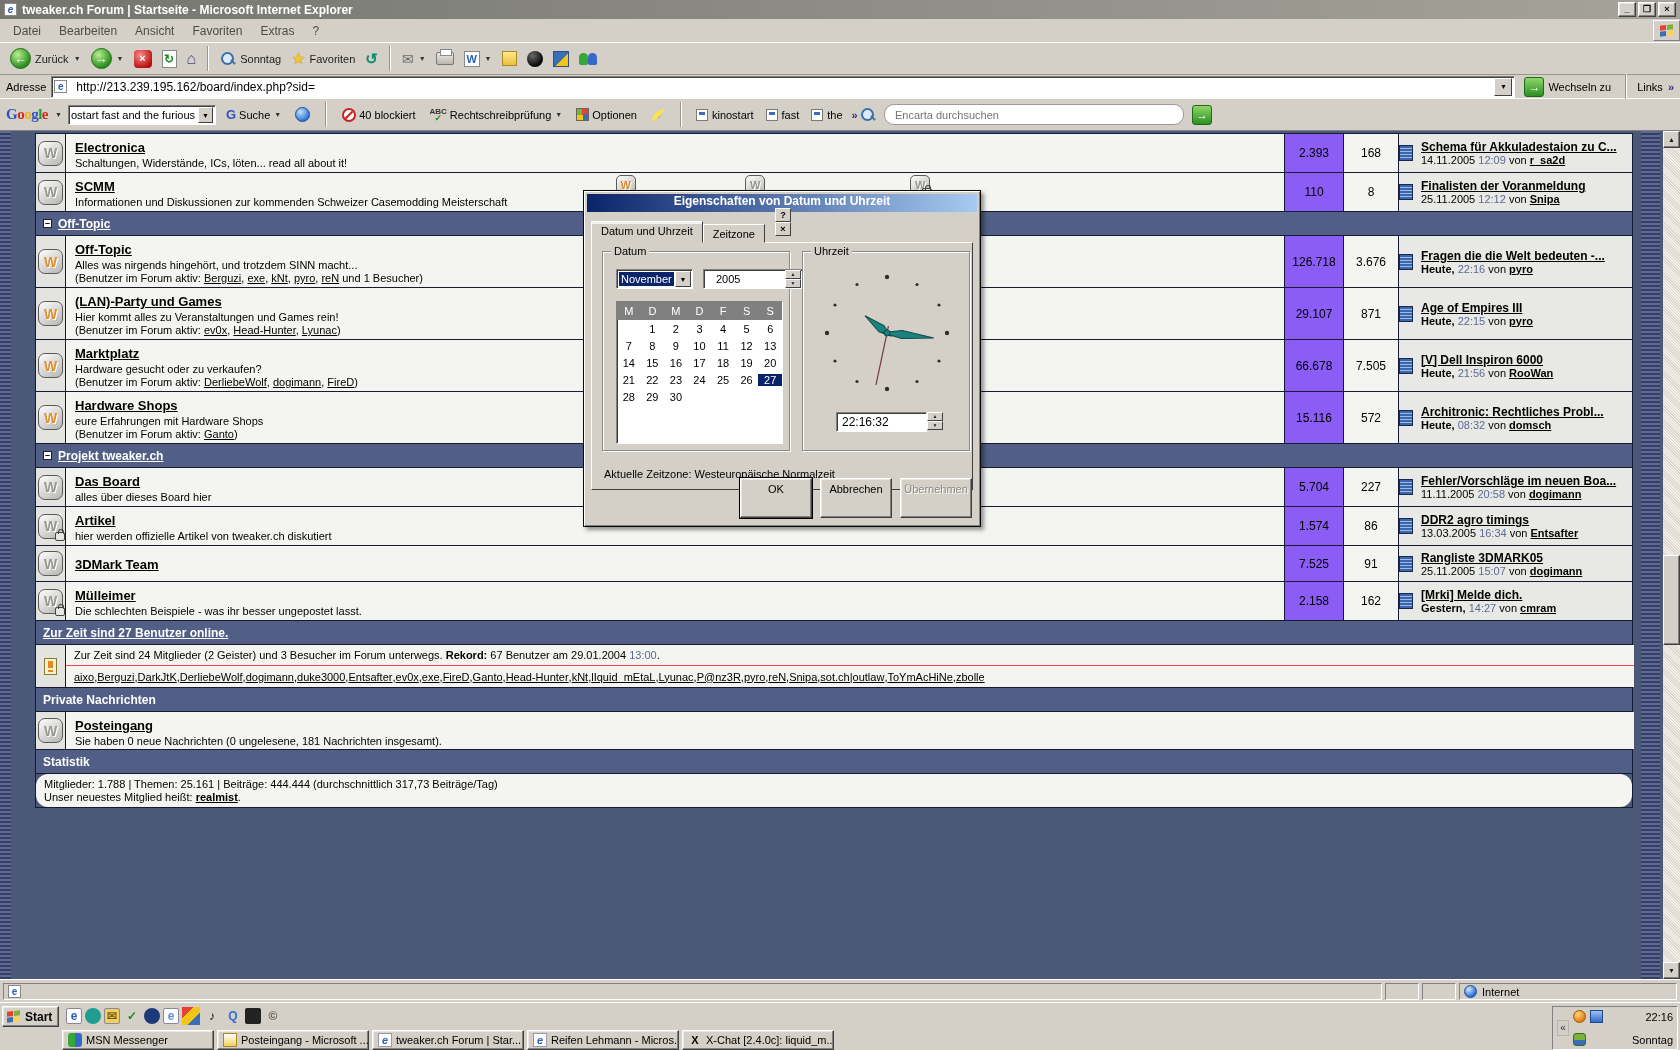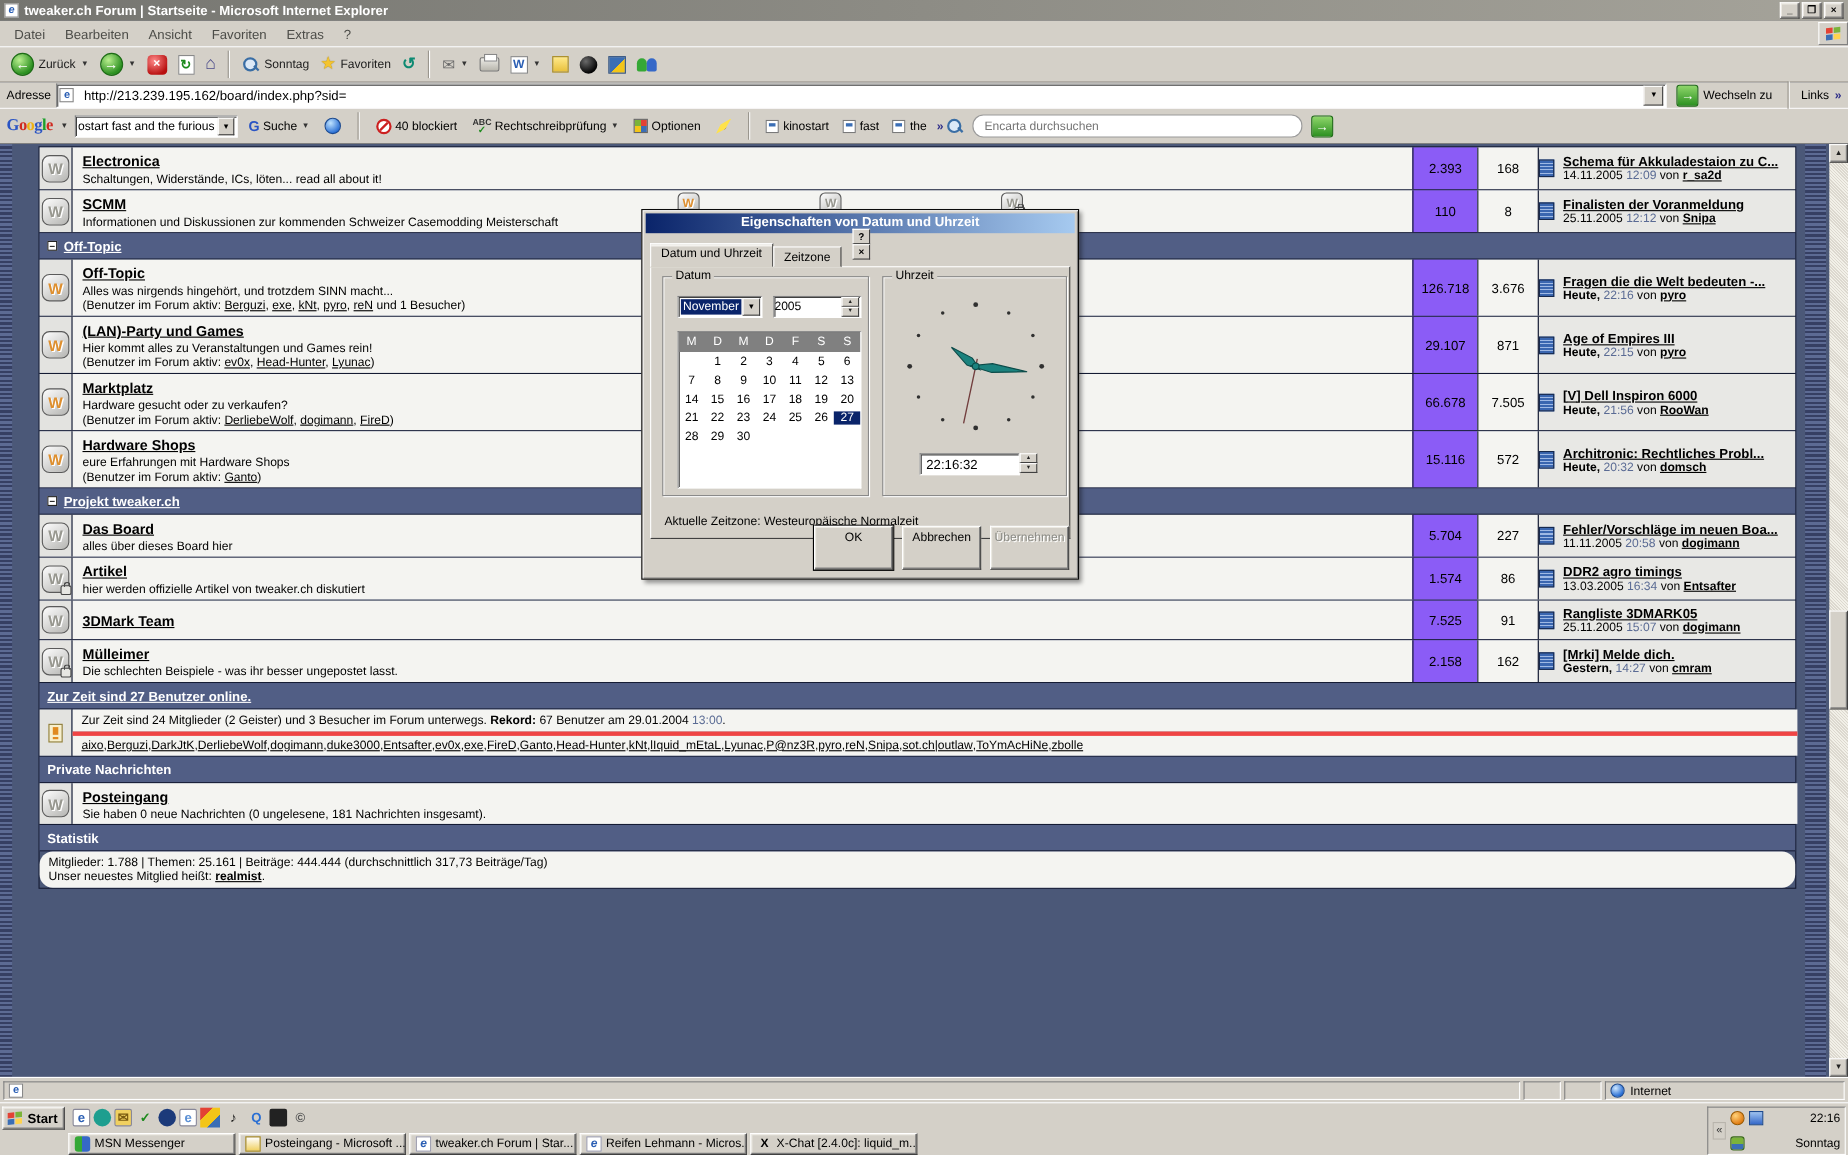--- a/index.html
+++ b/index.html
@@ -92,21 +92,21 @@
 .badge{position:absolute;right:-3px;bottom:-3px;width:10px;height:9px;background:#e6e6e2;border:1px solid #444;border-radius:2px;}
 .badge:before{content:"";position:absolute;left:2px;top:-4px;width:4px;height:4px;border:1px solid #444;border-bottom:none;border-radius:3px 3px 0 0;}
 .docicon{flex:0 0 14px;width:14px;height:16px;background:#3a66b0;border:1px solid #17294d;background-image:repeating-linear-gradient(180deg,#3a66b0 0 2px,#9fb9e4 2px 3px);}
 .ltitle{display:block;font-size:12px;font-weight:bold;color:#000;text-decoration:underline;white-space:nowrap;cursor:pointer;}
 .lsub{font-size:11px;white-space:nowrap;}
 .lsub .tm{color:#5a6b94;}
 .lsub a{font-weight:bold;color:#000;text-decoration:underline;cursor:pointer;}
 .b{font-weight:bold;}
 .orow{display:grid;grid-template-columns:29px 1569px;border-bottom:1px solid #141b33;}
 .oline1{background:#f4f4f1;padding:3px 8px;font-size:11px;display:flex;align-items:center;height:20px;}
-.oline2{background:#f4f4f1;border-top:4px solid #ef4444;padding:3px 8px;font-size:11px;display:flex;align-items:center;height:22px;white-space:nowrap;overflow:hidden;}
+.oline2{background:#f4f4f1;border-top:1px solid #ef4444;padding:3px 8px;font-size:11px;display:flex;align-items:center;height:22px;white-space:nowrap;overflow:hidden;}
 .oline2 a{color:#000;text-decoration:underline;cursor:pointer;}
 .noteicon{width:13px;height:17px;background:#f7efcd;border:1px solid #8a7a3a;position:relative;}
 .noteicon:before{content:"";position:absolute;left:3px;top:2px;width:5px;height:7px;background:#e08a20;}
 .noteicon:after{content:"";position:absolute;left:3px;top:11px;width:5px;height:2px;background:#e08a20;}
 .pmrow{display:grid;grid-template-columns:29px 1569px;border-bottom:1px solid #141b33;}
 .strow{background:#f4f4f1;padding:4px 8px;font-size:11px;border-bottom:1px solid #141b33;}
 .strow a{color:#000;text-decoration:underline;font-weight:bold;cursor:pointer;}
 .flinks{margin-top:6px;text-align:right;padding-right:52px;font-size:11px;font-weight:bold;color:#fff;}
 .flinks a{color:#fff;text-decoration:underline;cursor:pointer;}
 .legend{margin-top:26px;display:flex;justify-content:center;gap:34px;align-items:center;color:#fff;font-size:11px;}
@@ -132,21 +132,21 @@
 .tabs{display:flex;align-items:flex-end;margin:9px 0 0 4px;height:22px;position:relative;z-index:2;}
 .tab{border:1px solid;border-color:#fff #404040 transparent #fff;background:#d4d0c8;padding:3px 9px;height:19px;}
 .tab.active{height:22px;font-weight:normal;border-bottom-color:#d4d0c8;box-shadow:inset 0 2px 0 #f4f2ee;}
 .dpage{position:relative;margin:-1px 4px 0;height:248px;border:1px solid;border-color:#fff #404040 #404040 #fff;background:#d4d0c8;}
 .group{position:absolute;border:1px solid #8a8a8a;box-shadow:inset 1px 1px 0 #fff,1px 1px 0 #fff;}
 .glabel{position:absolute;top:-7px;left:8px;background:#d4d0c8;padding:0 3px;font-size:11px;}
 .g-datum{left:10px;top:8px;width:188px;height:200px;}
 .g-uhr{left:210px;top:8px;width:168px;height:200px;}
 .mcombo{position:absolute;left:13px;top:17px;width:77px;height:20px;display:flex;align-items:center;}
 .mtext{flex:1;background:#0a246a;color:#fff;margin:1px 1px 1px 2px;padding:1px 2px;font-size:11px;}
-.ybox{position:absolute;left:100px;top:17px;width:80px;height:20px;display:flex;align-items:center;padding-left:0;font-size:11px;}
+.ybox{position:absolute;left:100px;top:17px;width:100px;height:20px;display:flex;align-items:center;padding-left:12px;font-size:11px;}
 .spincol{margin-left:auto;display:flex;flex-direction:column;}
 .spin{width:16px;height:9px;background:#d4d0c8;border:1px solid;border-color:#fff #404040 #404040 #fff;font-size:5px;line-height:7px;text-align:center;color:#222;}
 .cal{position:absolute;left:13px;top:49px;width:167px;height:143px;}
 .cal-head{display:grid;grid-template-columns:repeat(7,1fr);background:#808080;color:#fff;font-size:11px;height:18px;align-items:center;text-align:center;}
 .cal-grid{display:grid;grid-template-columns:repeat(7,1fr);grid-auto-rows:17px;font-size:11px;text-align:center;align-items:center;}
 .cal-cell.sel{background:#0a246a;color:#fff;}
 .clockwrap{position:absolute;left:8px;top:10px;width:152px;height:142px;}
 .tfield{position:absolute;left:33px;top:160px;width:91px;height:20px;display:flex;align-items:center;padding-left:5px;font-size:12px;}
 .tspin{position:absolute;left:124px;top:160px;display:flex;flex-direction:column;}
 .tz{position:absolute;left:12px;bottom:9px;font-size:11px;}
@@ -428,21 +428,21 @@
             <div class="cell c-icon">
               <span class="wicon">
                 <span class="w-new">W</span>
               </span>
             </div>
             <div class="cell c-name"><a class="fname">Hardware Shops</a><div class="fdesc">eure Erfahrungen mit Hardware Shops</div><div class="factive">(Benutzer im Forum aktiv: <a>Ganto</a>)</div></div>
             <div class="cell c-th">15.116</div>
             <div class="cell c-po">572</div>
             <div class="cell c-last">
               <span class="docicon"></span>
-              <span><a class="ltitle">Architronic: Rechtliches Probl...</a><span class="lsub"><span class="b">Heute,</span> <span class="tm">20:32</span> von <a>domsch</a></span></span>
+              <span><a class="ltitle">Architronic: Rechtliches Probl...</a><span class="lsub"><span class="b">Heute,</span> <span class="tm">08:32</span> von <a>domsch</a></span></span>
             </div>
           </div>
           <div class="shead">
             <span class="cbox">–</span>
             <a class="wlink">Projekt tweaker.ch</a>
           </div>
           <div class="frow" style="height: 39px;">
             <div class="cell c-icon">
               <span class="wicon">
                 <span class="w-gray">W</span>

